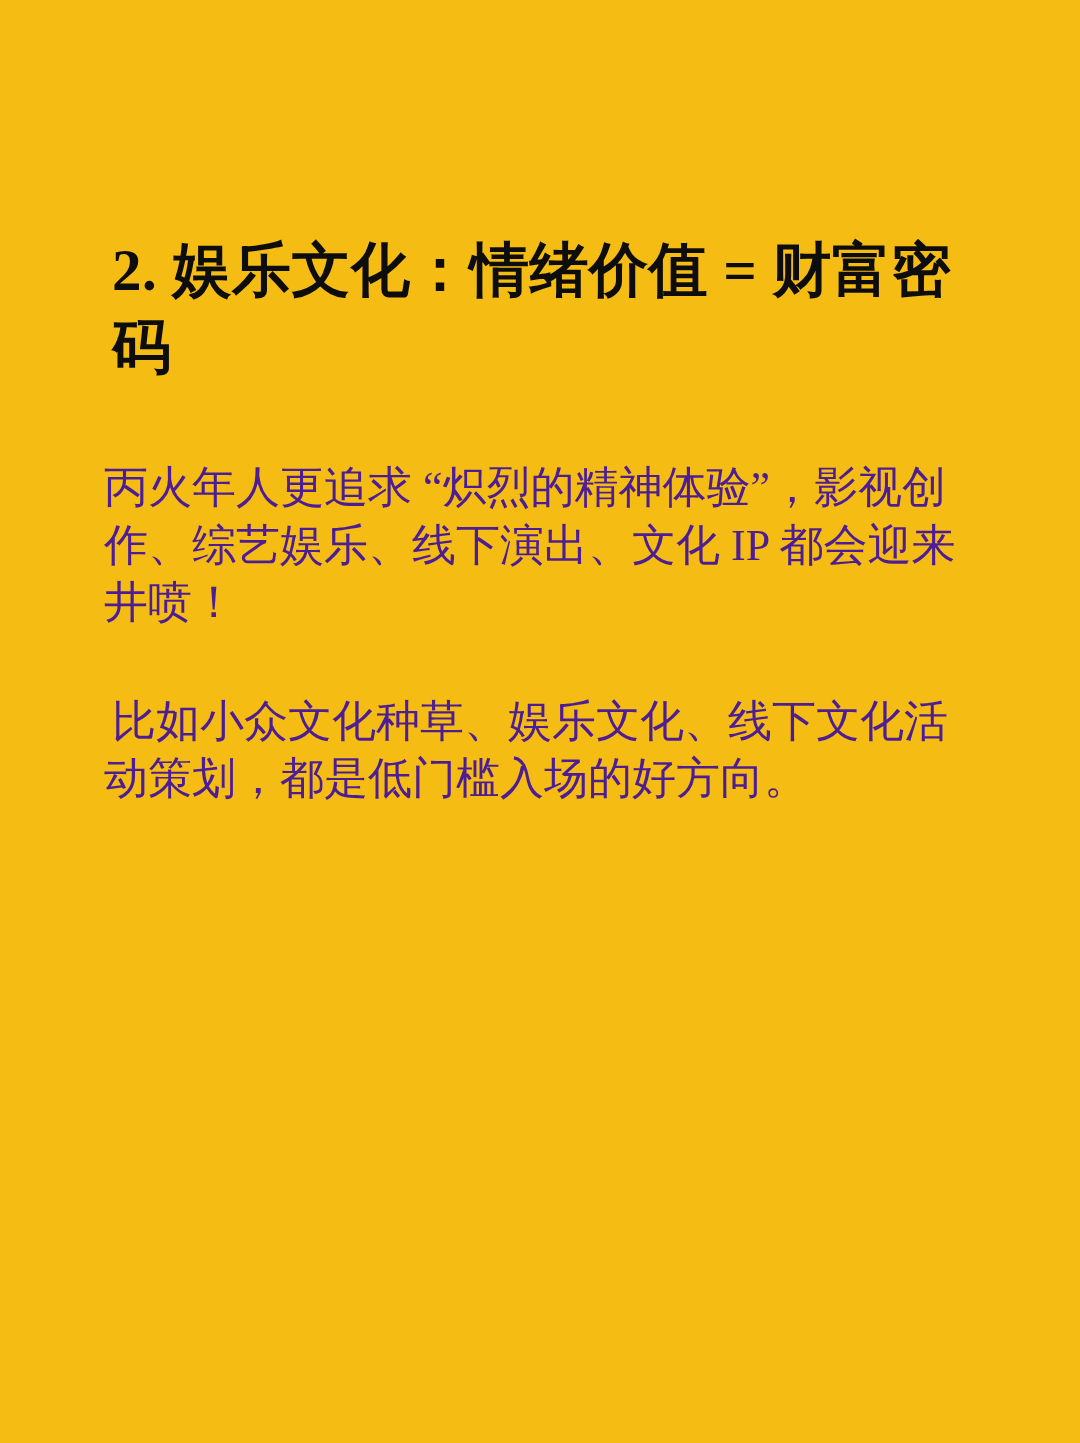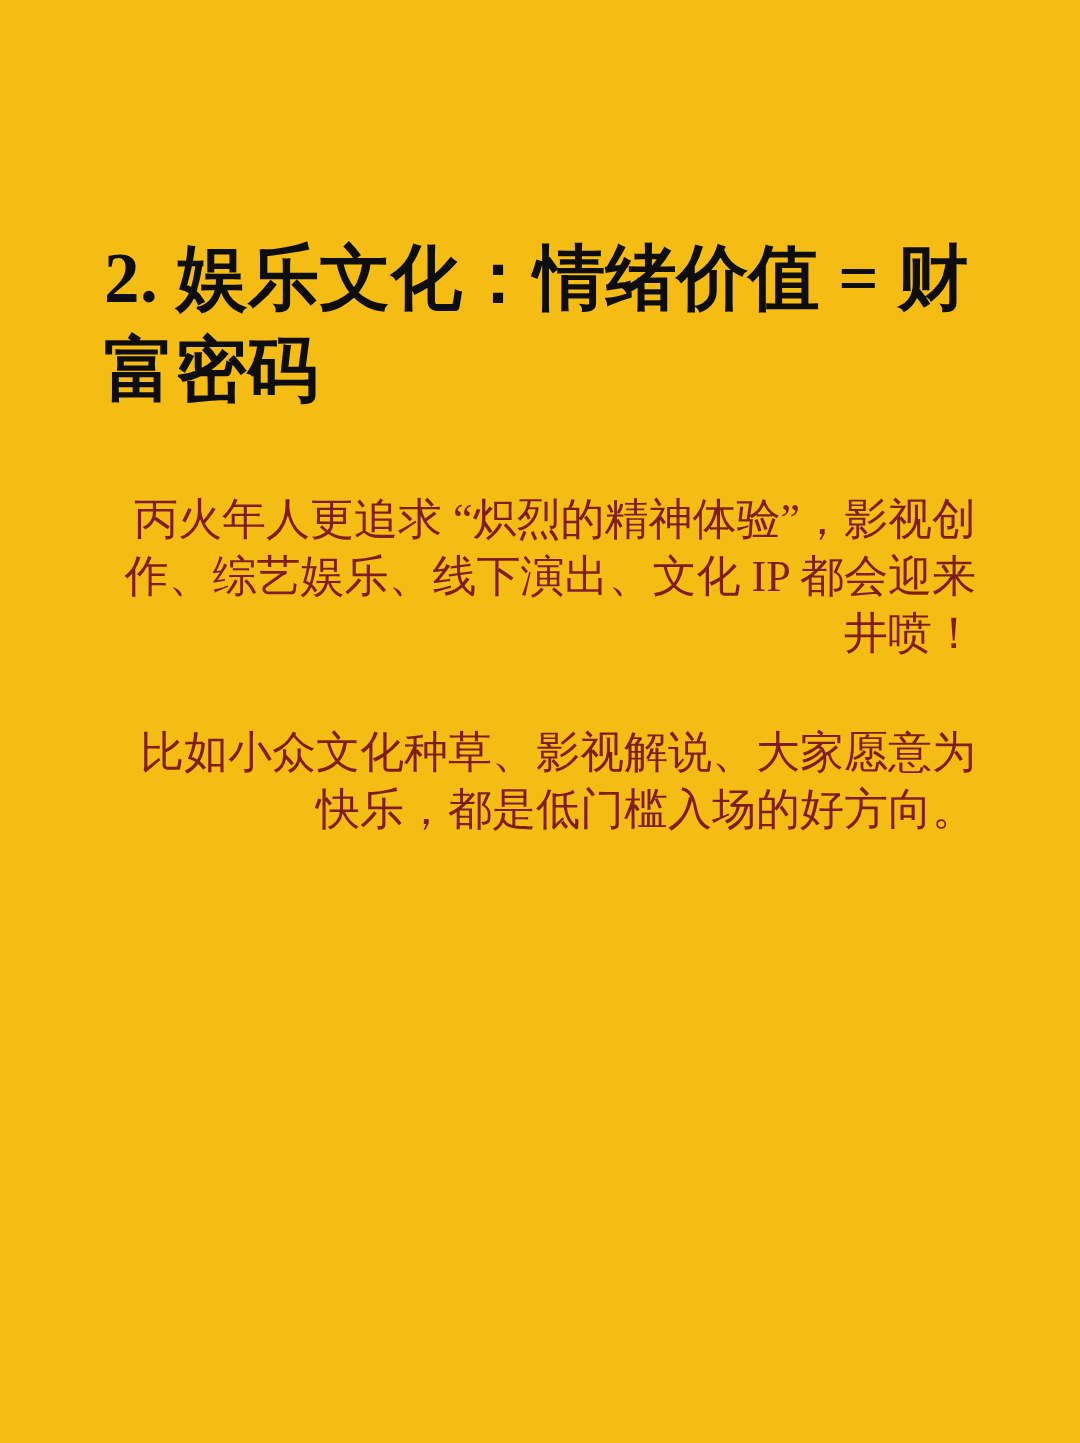--- a/index.html
+++ b/index.html
@@ -17,52 +17,51 @@
     box-sizing: border-box;
     width: 1080px;
     height: 1443px;
     background: #F5BC13;
     padding: 232px 104px 0 104px;
     position: relative;
   }
   .title {
     font-family: "Liberation Serif", "DejaVu Serif", serif;
     font-weight: bold;
-    font-size: 71px;
+    font-size: 59px;
     line-height: 1.30;
     color: #0d0d0d;
     letter-spacing: 0.5px;
-    margin: 0 0 0 0;
+    margin: 0 0 0 8px;
     max-width: 880px;
   }
   .body-block {
     margin-top: 74px;
   }
   .para {
     font-family: "Liberation Serif", "DejaVu Serif", serif;
     font-size: 44px;
     line-height: 1.30;
-    color: #7f1d1d;
+    color: #4c1d95;
     margin: 0 0 62px 0;
     max-width: 880px;
     letter-spacing: 0px;
-    text-align: right;
   }
   .para:last-child {
     margin-bottom: 0;
   }
   .para.indent {
     text-indent: 8px;
   }
 </style>
 </head>
 <body>
 
 <div class="page">
 
   <h1 class="title">2. 娱乐文化：情绪价值 = 财富密码</h1>
 
   <div class="body-block">
     <p class="para">丙火年人更追求 “炽烈的精神体验”，影视创作、综艺娱乐、线下演出、文化 IP 都会迎来井喷！</p>
-    <p class="para indent"> 比如小众文化种草、影视解说、大家愿意为快乐，都是低门槛入场的好方向。</p>
+    <p class="para indent"> 比如小众文化种草、娱乐文化、线下文化活动策划，都是低门槛入场的好方向。</p>
   </div>
 
 </div>
 
 </body></html>

